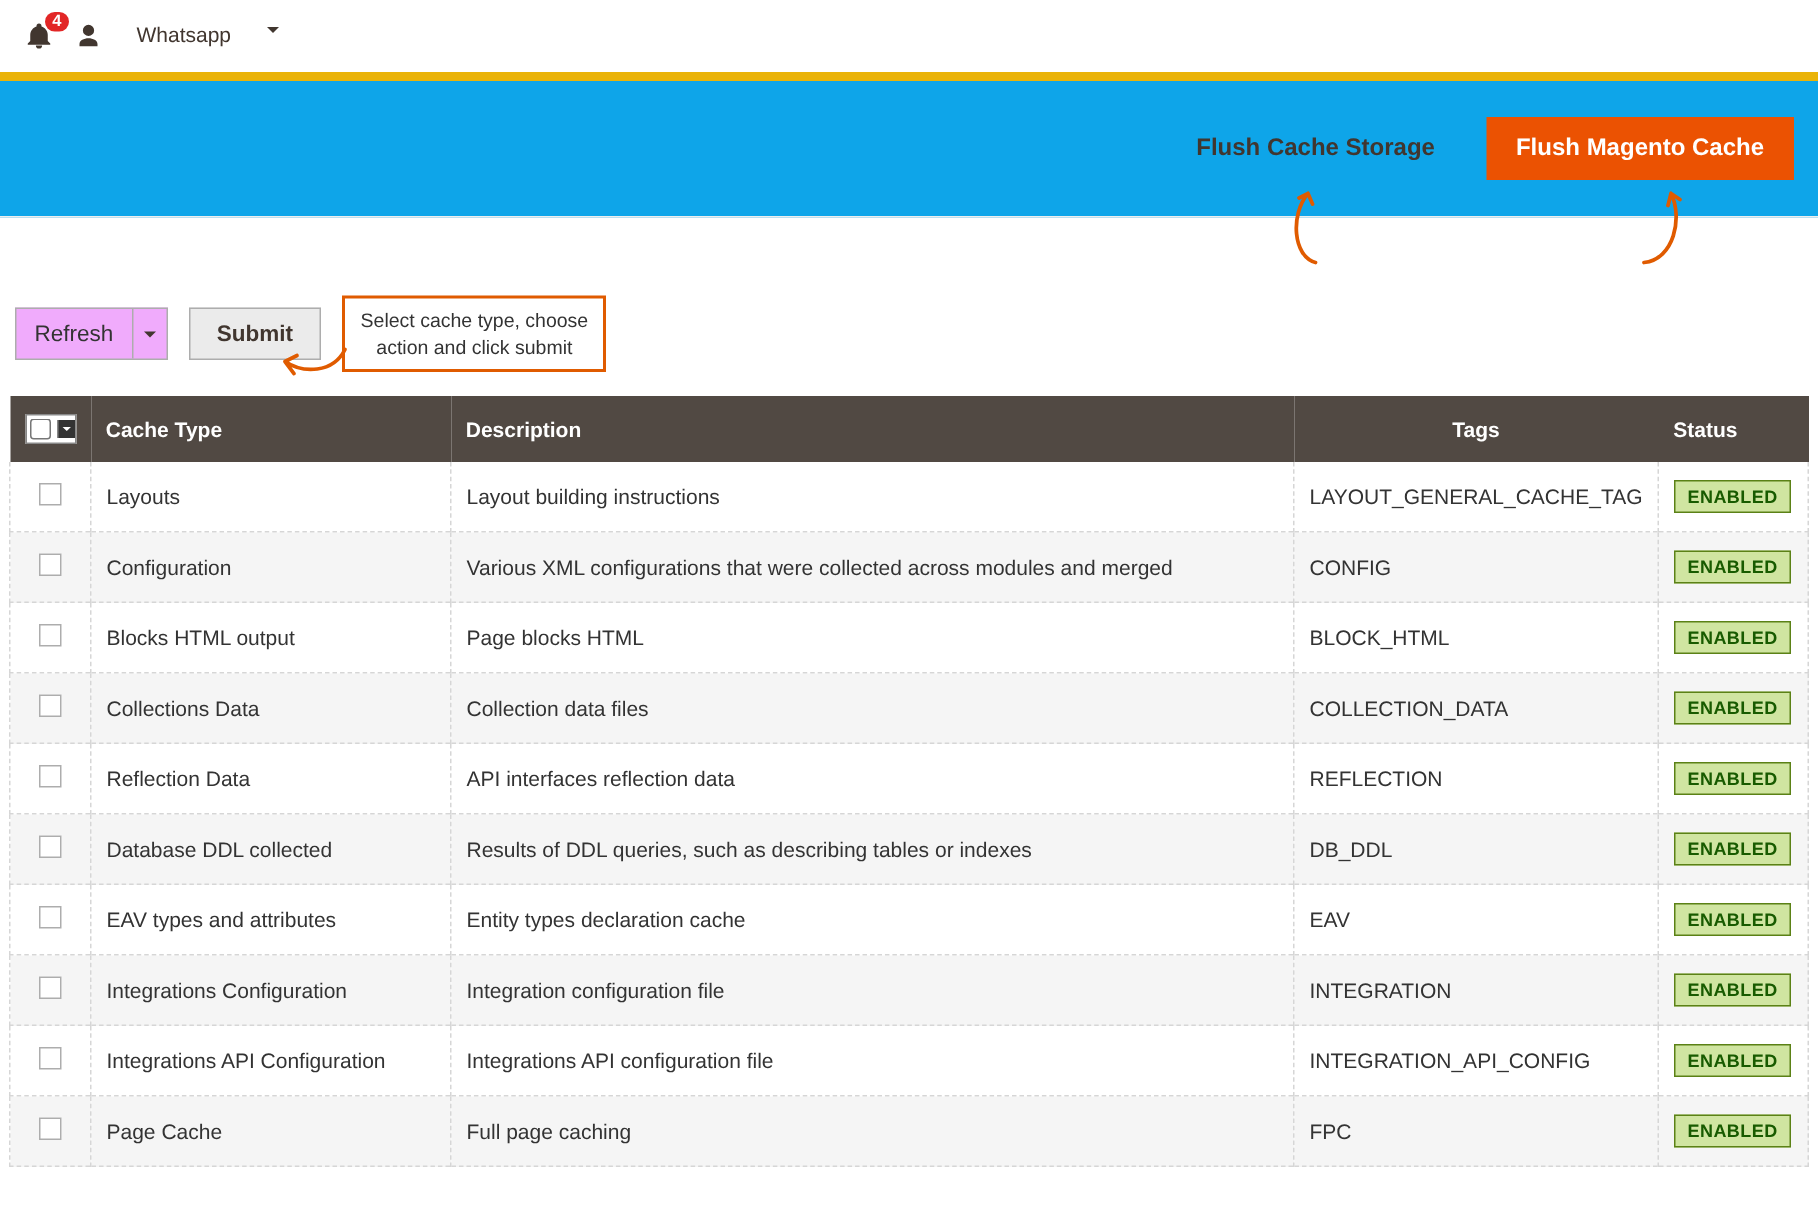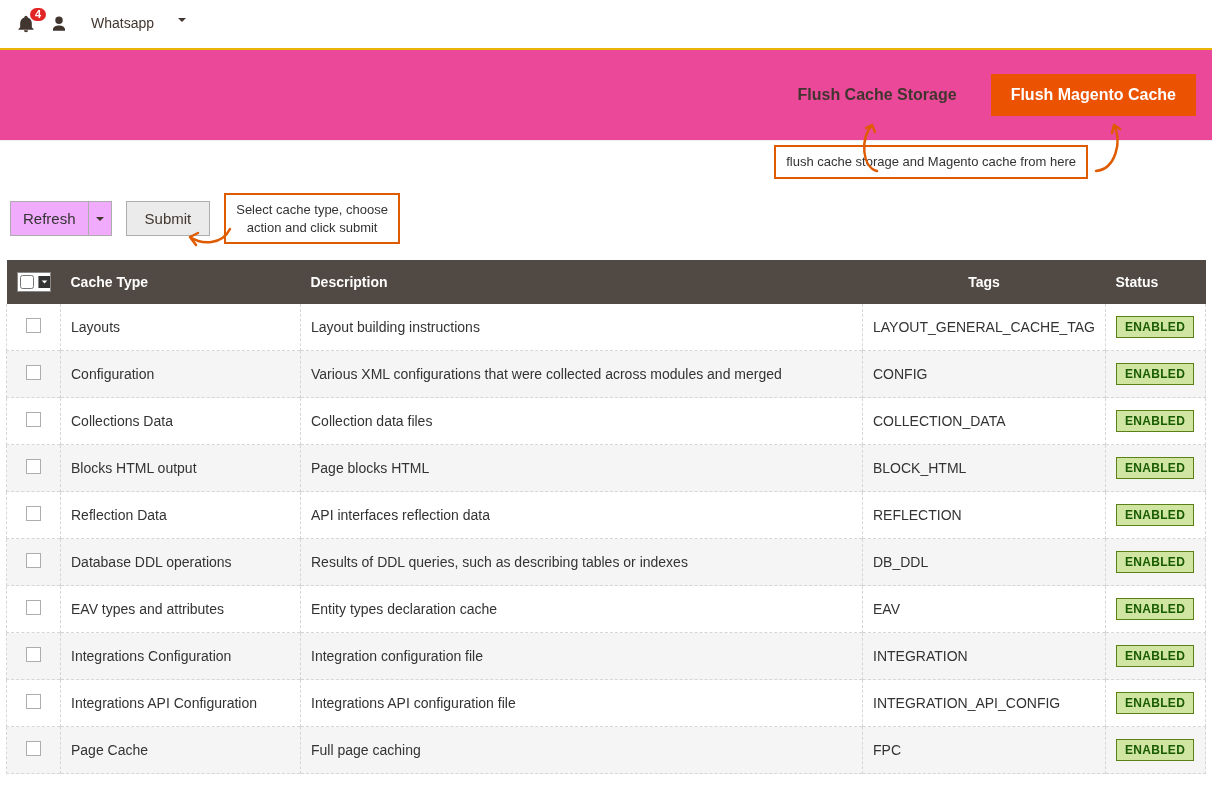--- a/index.html
+++ b/index.html
@@ -5,32 +5,32 @@
 * { box-sizing: border-box; margin: 0; padding: 0; }
 body { font-family: -apple-system, BlinkMacSystemFont, "Segoe UI", Helvetica, Arial, sans-serif; color: #333; background: #fff; width: 1212px; }
 .header-bar { display: flex; justify-content: space-between; align-items: flex-start; padding: 14px 16px 8px 16px; }
 .page-title { font-size: 27px; font-weight: 400; color: #41362f; }
 .header-right { display: flex; align-items: center; gap: 14px; }
 .bell-wrap { position: relative; display: inline-flex; align-items: center; }
 .bell-icon { width: 20px; height: 20px; }
 .notif-badge { position: absolute; top: -6px; right: -10px; background: #e22626; color: #fff; border-radius: 10px; font-size: 11px; font-weight: 600; padding: 1px 5px; line-height: 1; }
 .user-area { display: inline-flex; align-items: flex-start; gap: 23px; cursor: pointer; color: #41362f; font-size: 14px; }
 .user-icon { width: 18px; height: 18px; }
-.action-bar { background: #ec4899; border-top: 2px solid #eab308; border-bottom: 1px solid #eee; padding: 24px 16px; display: flex; justify-content: flex-end; gap: 14px; margin-top: 6px; }
+.action-bar { background: #0ea5e9; border-top: 6px solid #eab308; border-bottom: 1px solid #eee; padding: 24px 16px; display: flex; justify-content: flex-end; gap: 14px; margin-top: 6px; }
 .btn { display: inline-flex; align-items: center; justify-content: center; font-size: 16px; font-weight: 600; padding: 12px 20px; border: none; cursor: pointer; }
 .btn-secondary { background: transparent; color: #41362f; }
 .btn-primary { background: #eb5202; color: #fff; }
 .annot-row { display: flex; justify-content: flex-end; padding: 6px 16px 0 16px; position: relative; height: 48px; }
 .callout-box { border: 2px solid #e05b00; padding: 6px 10px; font-size: 13px; color: #333; background: #fff; text-align: center; line-height: 1.35; }
 .callout1 { position: absolute; right: 124px; top: 4px; }
 .toolbar-row { display: flex; align-items: center; gap: 14px; padding: 4px 10px 16px 10px; position: relative; }
 .select-wrap { display: inline-flex; align-items: stretch; border: 1px solid #adadad; background: #f0abfc; }
 .select-label { padding: 8px 12px; font-size: 15px; color: #333; display: flex; align-items: center; border-right: 1px solid #adadad; cursor: pointer; }
 .select-arrow { width: 22px; display: flex; align-items: center; justify-content: center; cursor: pointer; }
-.btn-submit { background: #ebebeb; border: 1px solid #adadad; color: #41362f; font-size: 15px; padding: 8px 18px; cursor: pointer; }
+.btn-submit { background: #ebebeb; border: 1px solid #adadad; color: #41362f; font-size: 15px; padding: 8px 18px; cursor: pointer; font-weight: bold; }
 .callout2 { }
 table { width: calc(100% - 12px); margin: 0 6px; border-collapse: collapse; font-size: 14px; }
 thead tr { background: #514943; color: #fff; }
 thead th { text-align: left; font-weight: 600; padding: 12px 10px; }
 thead th.cb-col { width: 52px; text-align: center; }
 .col-type { width: 240px; }
 .col-tags { width: 235px; text-align: center; }
 .col-status { width: 100px; text-align: left; }
 .hdr-cb { display: inline-flex; align-items: center; gap: 2px; background: #fff; border: 1px solid #888; padding: 0; }
 .hdr-cb input { width: 14px; height: 14px; margin: 2px; }
@@ -66,23 +66,20 @@
     </div>
   </div>
 </div>
 
 <div class="action-bar">
   <button class="btn btn-secondary">Flush Cache Storage</button>
   <button class="btn btn-primary">Flush Magento Cache</button>
 </div>
 
 <div class="annot-row">
-  <div class="callout-box callout1">
-    <span>flush cache storage and Magento cache from here</span>
-  </div>
   <svg class="arrow-svg" style="right:310px; top:-22px;" width="50" height="58">
       <path d="M25 52 C10 48 8 20 20 6 M20 6 l-6 3 M20 6 l3 7" stroke="#e05b00" stroke-width="2.5" fill="none" stroke-linecap="round"></path>
     </svg>
   <svg class="arrow-svg" style="right:74px; top:-22px;" width="50" height="58">
       <path d="M8 52 C28 50 34 22 26 6 M26 6 l6 4 M26 6 l-2 8" stroke="#e05b00" stroke-width="2.5" fill="none" stroke-linecap="round"></path>
     </svg>
 </div>
 
 <div class="toolbar-row">
   <div class="select-wrap">
@@ -132,42 +129,42 @@
       </tr>
       <tr>
         <td class="cb-col"><span class="row-cb"></span></td>
         <td>Configuration</td>
         <td>Various XML configurations that were collected across modules and merged</td>
         <td>CONFIG</td>
         <td class="col-status"><span class="status-pill">ENABLED</span></td>
       </tr>
       <tr>
         <td class="cb-col"><span class="row-cb"></span></td>
-        <td>Collections Data</td>
-        <td>Collection data files</td>
-        <td>COLLECTION_DATA</td>
+        <td>Blocks HTML output</td>
+        <td>Page blocks HTML</td>
+        <td>BLOCK_HTML</td>
         <td class="col-status"><span class="status-pill">ENABLED</span></td>
       </tr>
       <tr>
         <td class="cb-col"><span class="row-cb"></span></td>
-        <td>Blocks HTML output</td>
-        <td>Page blocks HTML</td>
-        <td>BLOCK_HTML</td>
+        <td>Collections Data</td>
+        <td>Collection data files</td>
+        <td>COLLECTION_DATA</td>
         <td class="col-status"><span class="status-pill">ENABLED</span></td>
       </tr>
       <tr>
         <td class="cb-col"><span class="row-cb"></span></td>
         <td>Reflection Data</td>
         <td>API interfaces reflection data</td>
         <td>REFLECTION</td>
         <td class="col-status"><span class="status-pill">ENABLED</span></td>
       </tr>
       <tr>
         <td class="cb-col"><span class="row-cb"></span></td>
-        <td>Database DDL operations</td>
+        <td>Database DDL collected</td>
         <td>Results of DDL queries, such as describing tables or indexes</td>
         <td>DB_DDL</td>
         <td class="col-status"><span class="status-pill">ENABLED</span></td>
       </tr>
       <tr>
         <td class="cb-col"><span class="row-cb"></span></td>
         <td>EAV types and attributes</td>
         <td>Entity types declaration cache</td>
         <td>EAV</td>
         <td class="col-status"><span class="status-pill">ENABLED</span></td>

